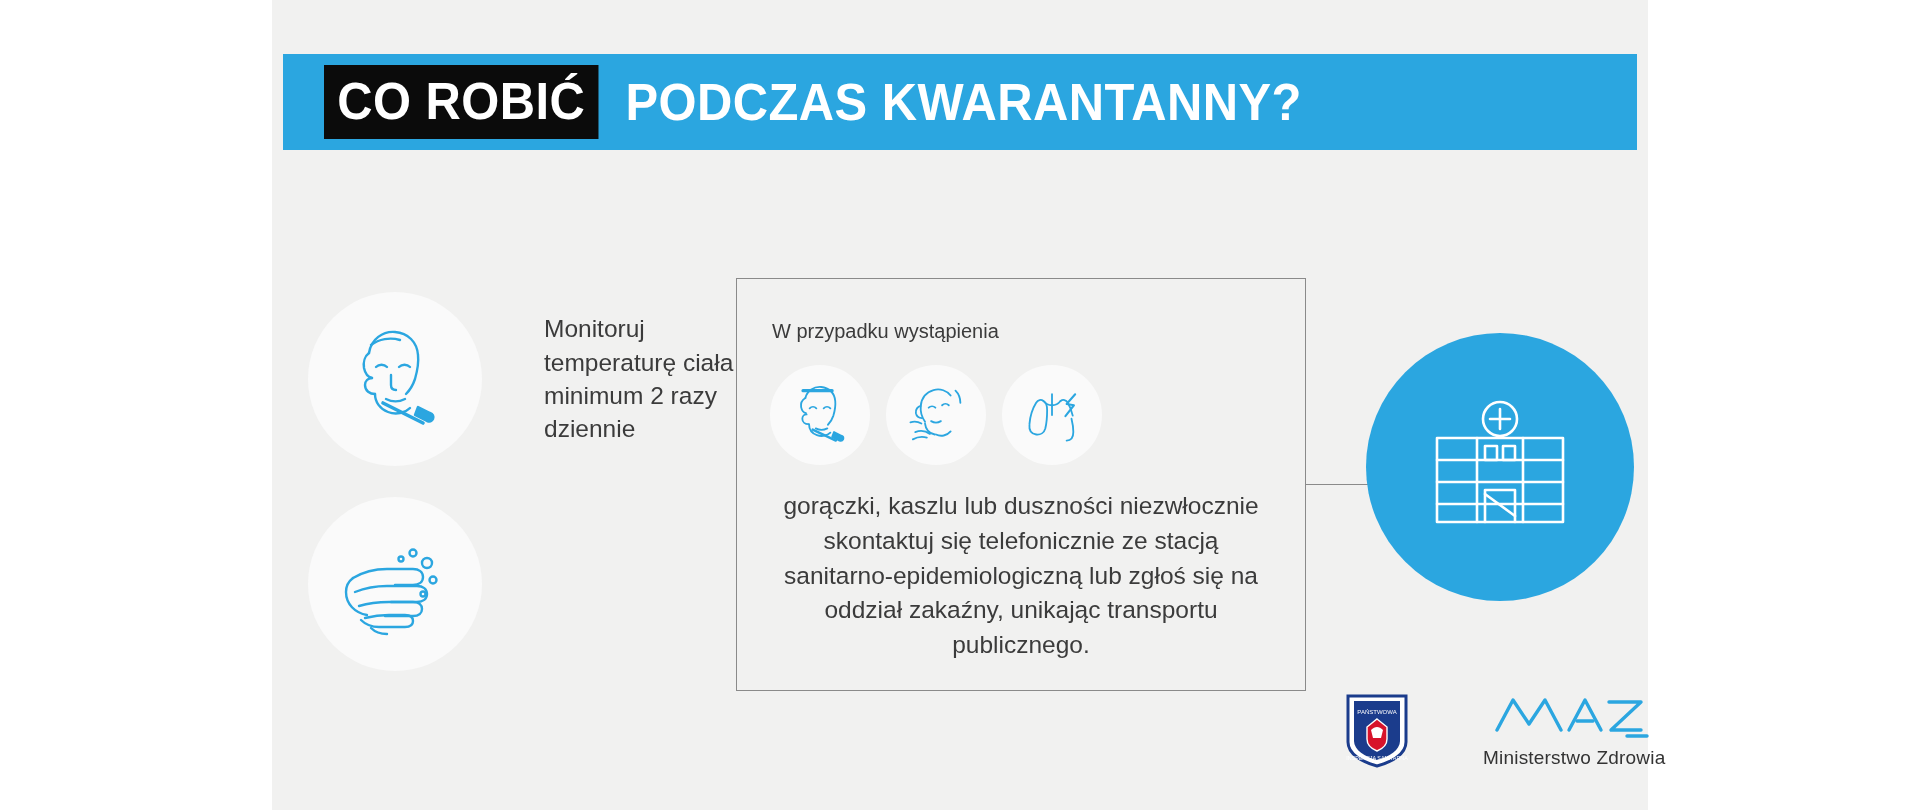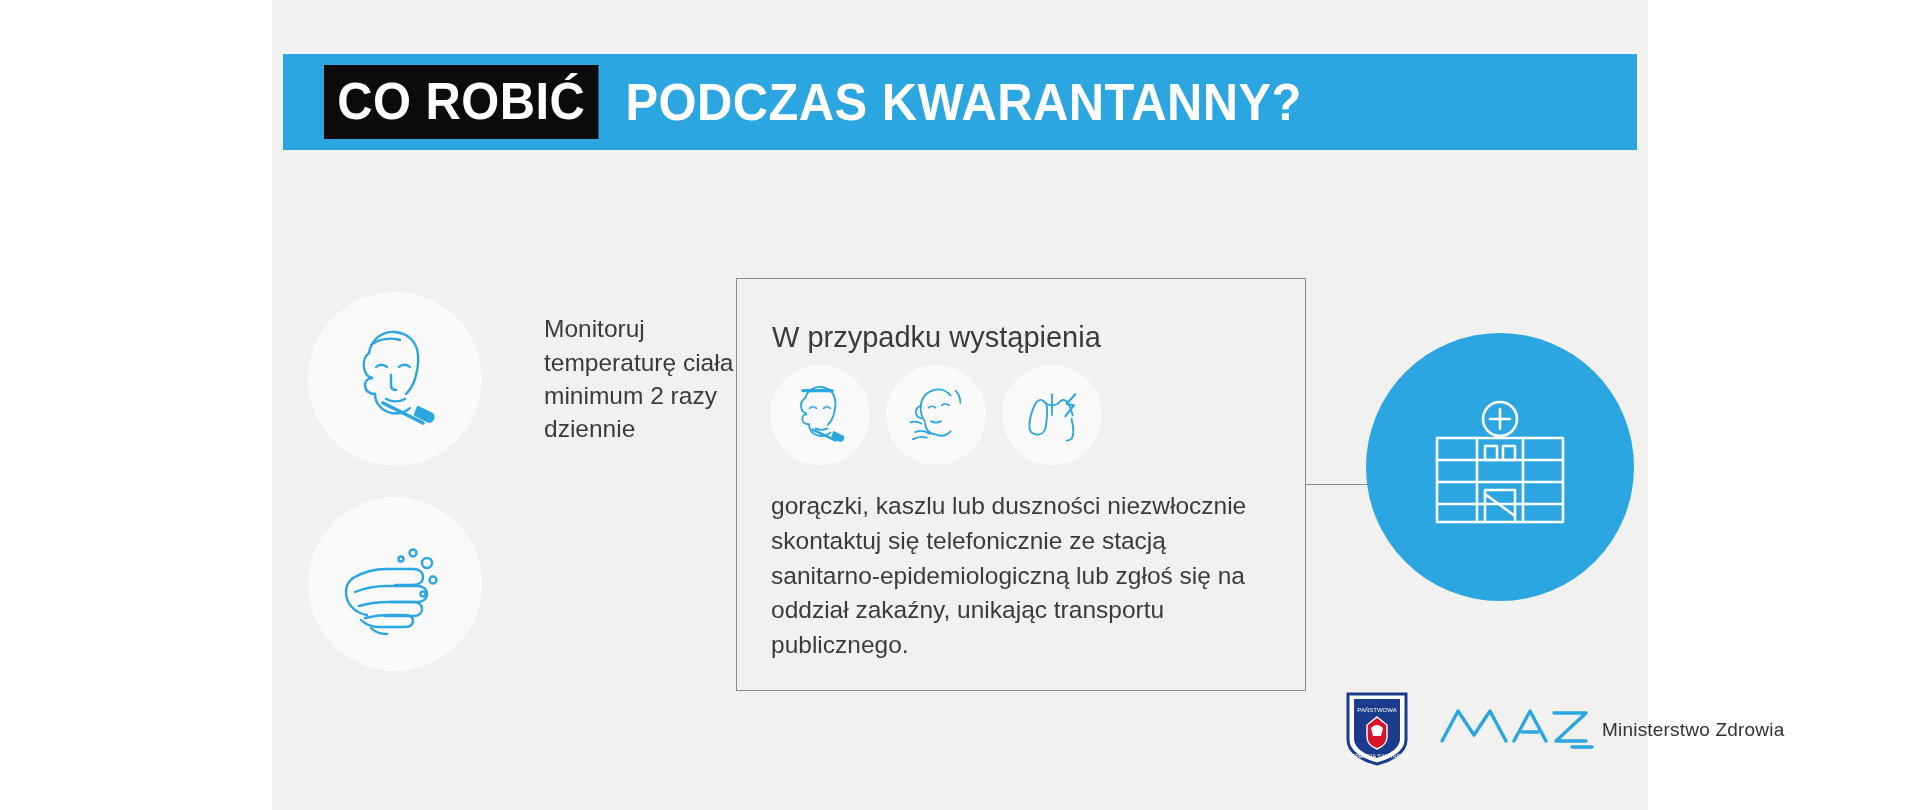--- a/index.html
+++ b/index.html
@@ -107,21 +107,21 @@
     height: 413px;
     border: 1px solid #8a8a8a;
     background: #f1f1f0;
     box-sizing: border-box;
   }
   .center-lead {
     position: absolute;
     left: 35px;
     top: 39px;
     color: #3b3b3b;
-    font-size: 29px;
+    font-size: 20px;
     line-height: 1.35;
   }
   .symptom-row {
     position: absolute;
     left: 33px;
     top: 86px;
     display: flex;
     gap: 16px;
   }
   .symptom-circle {
@@ -134,20 +134,21 @@
     justify-content: center;
   }
   .center-body {
     position: absolute;
     left: 34px;
     top: 210px;
     width: 500px;
     color: #3b3b3b;
     font-size: 24.5px;
     line-height: 1.42;
+    text-align: center;
   }
 
   
   .connector {
     position: absolute;
     left: 1306px;
     top: 484px;
     width: 64px;
     height: 1px;
     background: #8a8a8a;
@@ -176,21 +177,23 @@
     align-items: center;
     gap: 22px;
   }
   .gis-logo {
     width: 74px;
     height: 76px;
     position: relative;
   }
   .mz-logo {
     display: flex;
-    align-items: center;
+    flex-direction: column;
+    align-items: center;
+    margin-left: 47px;
   }
   .mz-caption {
     color: #333333;
     font-size: 19px;
     margin-top: 3px;
     letter-spacing: 0.2px;
   }
 
   svg { display: block; }
 </style>

